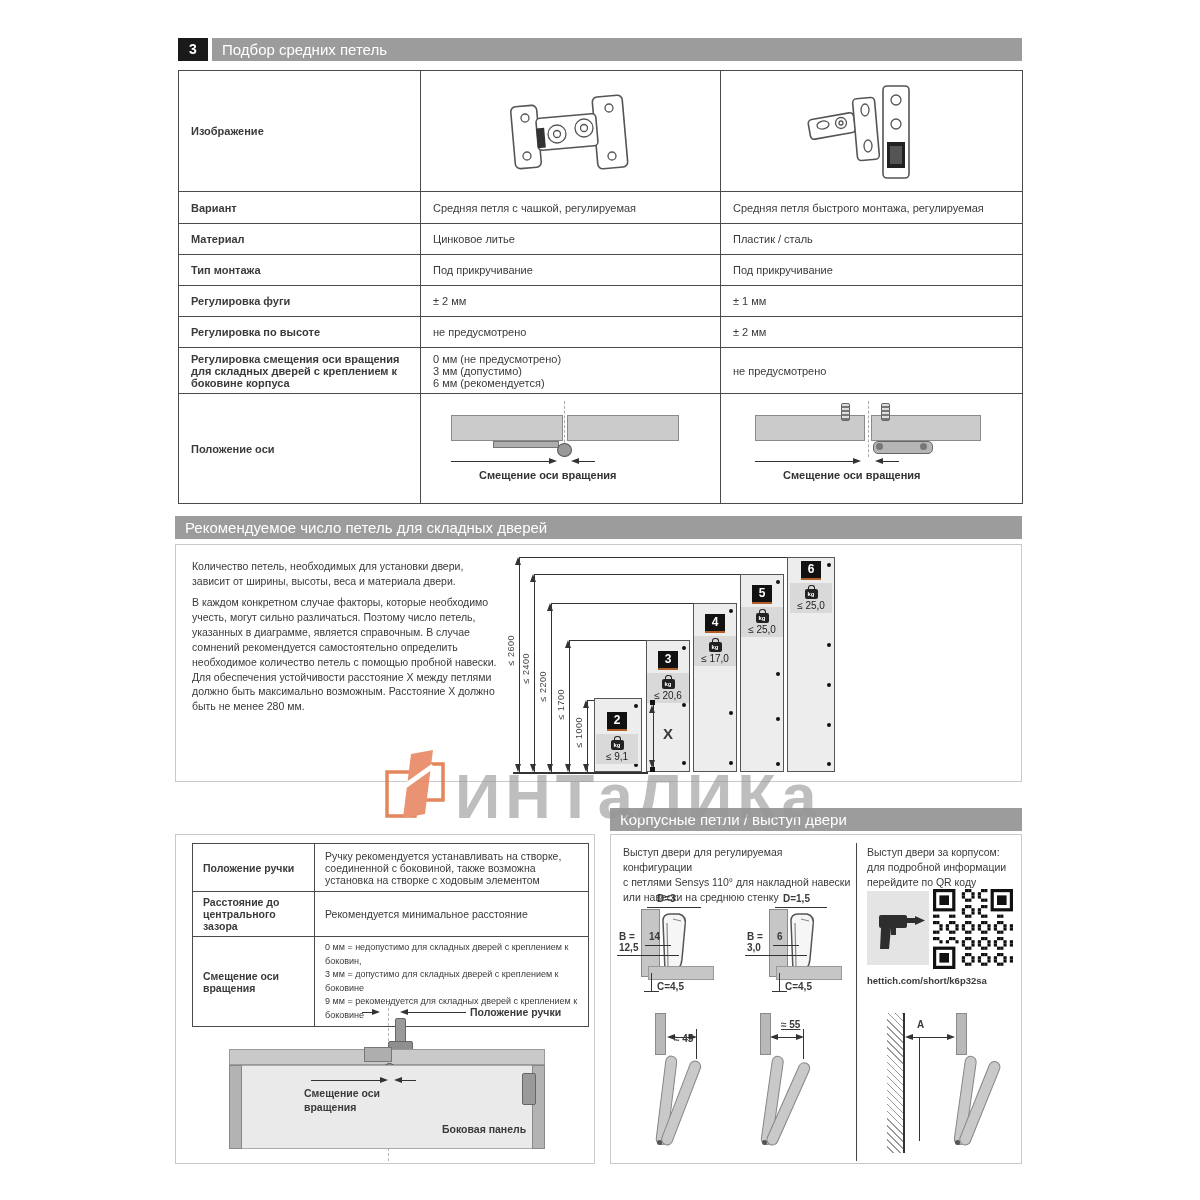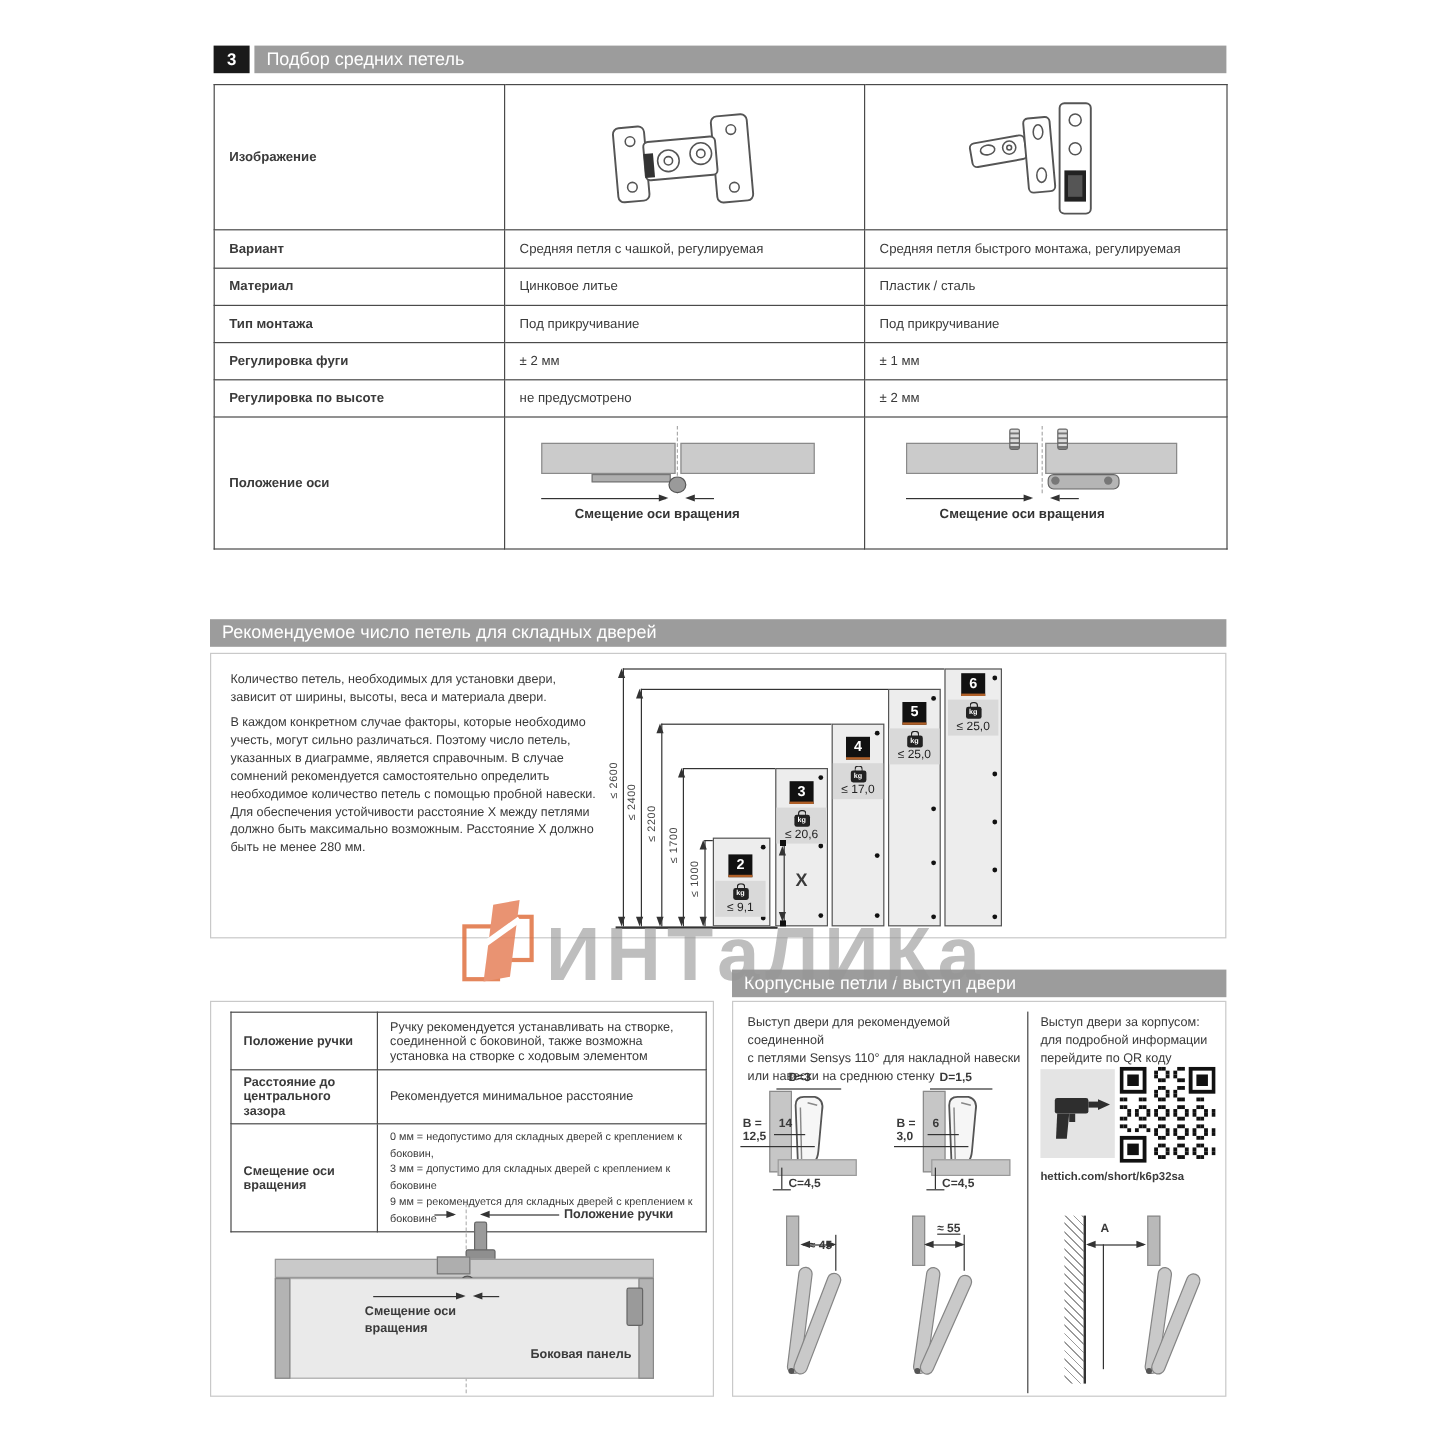--- a/index.html
+++ b/index.html
@@ -146,20 +146,29 @@
     <tr style="height:31px">
       <td class="lab">Регулировка фуги</td>
       <td>± 2 мм</td>
       <td>± 1 мм</td>
     </tr>
     <tr style="height:31px">
       <td class="lab">Регулировка по высоте</td>
       <td>не предусмотрено</td>
       <td>± 2 мм</td>
     </tr>
+    <tr style="height:46px">
+      <td class="lab">Регулировка смещения оси вращения для складных дверей с креплением к боковине корпуса</td>
+      <td>
+        <div>0 мм (не предусмотрено)</div>
+        <div>3 мм (допустимо)</div>
+        <div>6 мм (рекомендуется)</div>
+      </td>
+      <td>не предусмотрено</td>
+    </tr>
     <tr style="height:110px">
       <td class="lab">Положение оси</td>
       <td>
         <div class="cellrel" style="height:100px;">
           <div class="bar" style="left:18px;top:16px;width:112px;height:26px;"></div>
           <div class="bar" style="left:134px;top:16px;width:112px;height:26px;"></div>
           <div class="dash" style="left:131px;top:2px;height:56px;"></div>
           <div class="abs" style="left:60px;top:42px;width:64px;height:5px;background:#aeaeae;border:1px solid #777;"></div>
           <div class="abs" style="left:124px;top:44px;width:13px;height:12px;background:#9a9a9a;border:1px solid #555;border-radius:50%;"></div>
           <div class="hline" style="left:18px;top:62px;width:104px;"></div>
@@ -352,21 +361,21 @@
       </div>
       <div class="abs b" style="left:266px;top:288px;font-size:10.5px;">Боковая панель</div>
     </div>
   </div>
 
   <div class="hbar" style="left:610px;top:808px;width:412px;">Корпусные петли / выступ двери</div>
   <div class="lbox" style="left:610px;top:834px;width:410px;height:328px;">
     <div class="vline" style="left:245px;top:8px;height:318px;border-left:1.5px solid #444;"></div>
 
     <div class="abs small" style="left:12px;top:10px;width:228px;">
-      <div>Выступ двери для рекомендуемой соединенной</div>
+      <div>Выступ двери для регулируемая конфигурации</div>
       <div>с петлями Sensys 110° для накладной навески</div>
       <div>или навески на среднюю стенку</div>
     </div>
     <div class="abs small" style="left:256px;top:10px;width:150px;">
       <div>Выступ двери за корпусом:</div>
       <div>для подробной информации</div>
       <div>перейдите по QR коду</div>
     </div>
 
     <div>

